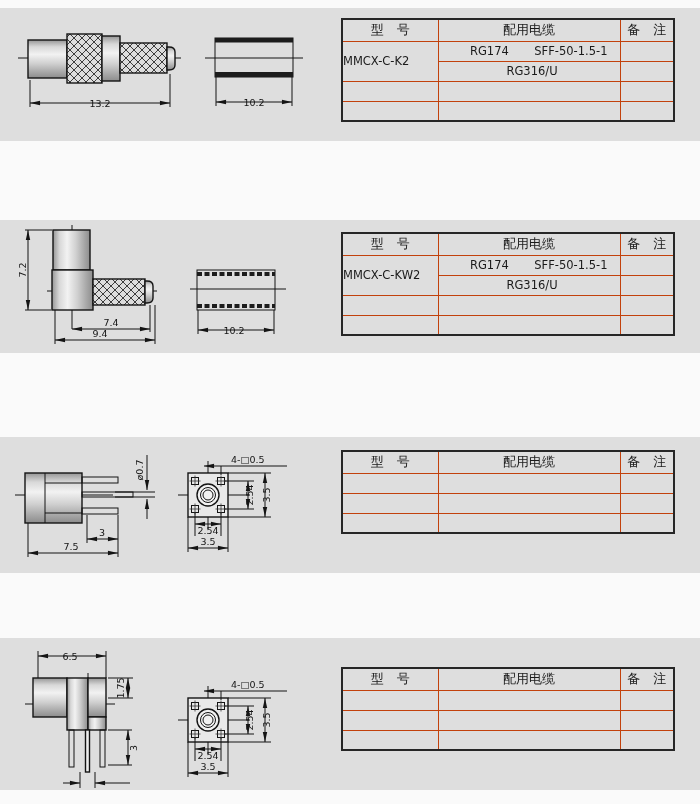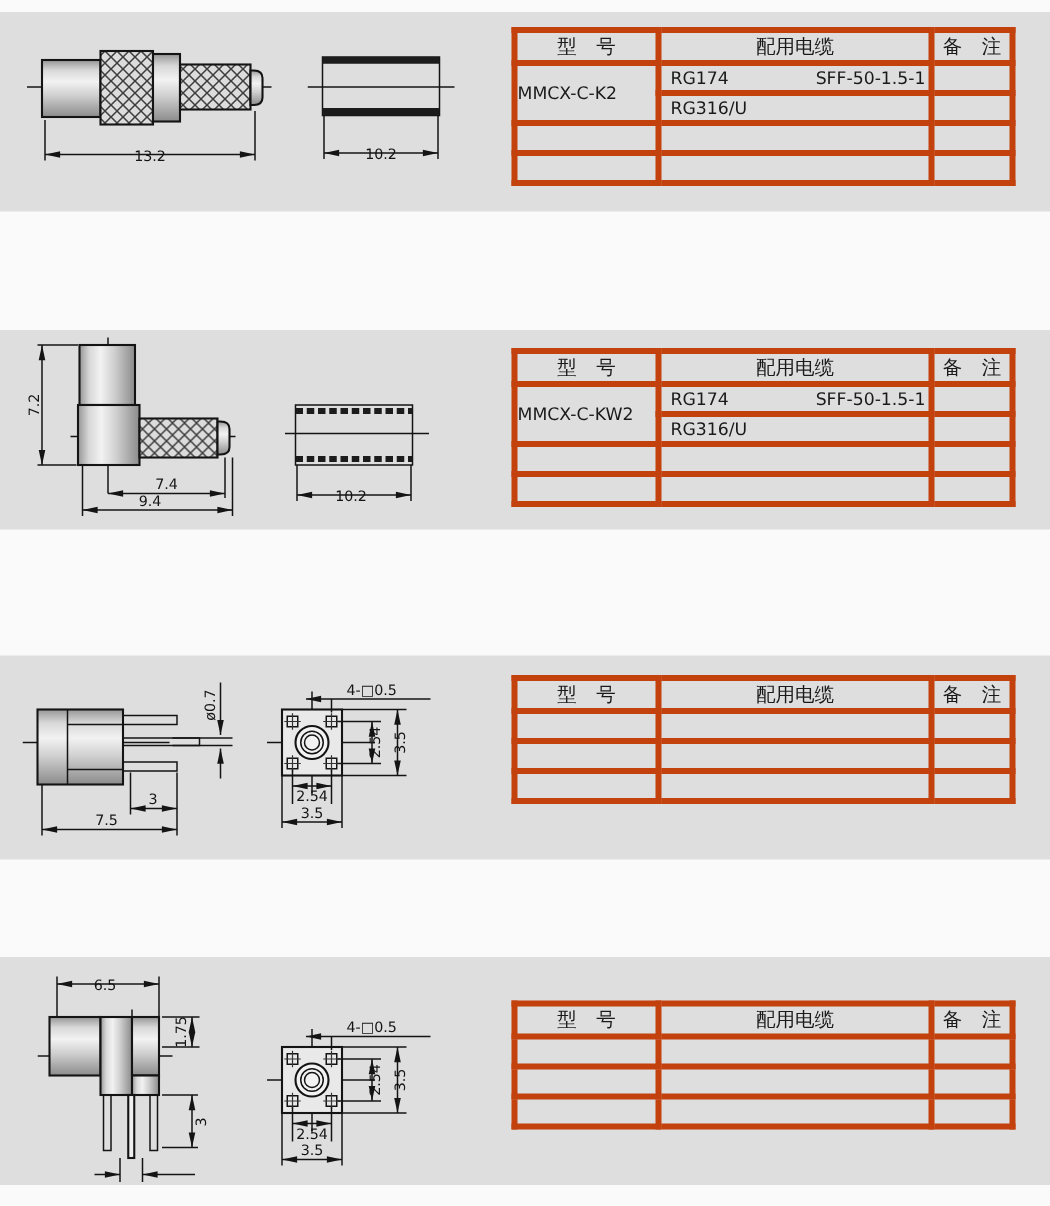--- a/index.html
+++ b/index.html
@@ -6,27 +6,27 @@
   .page{position:relative;width:700px;height:804px;background:#fafafa;overflow:hidden;
         font-family:"DejaVu Sans","Liberation Sans",sans-serif;color:#1a1a1a}
   .panel{position:absolute;left:0;width:700px;background:#dedede}
   .draw{position:absolute}
   svg text{font-family:"DejaVu Sans","Liberation Sans",sans-serif;font-size:9.5px;fill:#141414}
   .thin{stroke:#141414;stroke-width:1;fill:none}
   .out{stroke:#141414;stroke-width:1.4}
   .dim{stroke:#141414;stroke-width:1;fill:none}
   .spec-table{position:absolute;width:332px;border-collapse:collapse;table-layout:fixed;
               border:2px solid #262626}
-  .spec-table th,.spec-table td{border:4px solid #c2410c;padding:0;overflow:hidden;vertical-align:middle}
+  .spec-table th,.spec-table td{border:1px solid #c2410c;padding:0;overflow:hidden;vertical-align:middle}
   .spec-table th{font-size:13px;font-weight:normal;text-align:center}
   .spec-table td{font-size:11.5px}
   tr.h{height:22px} tr.r{height:20px}
   td.model{text-align:left}
-  td.cable{padding-left:6px;text-align:left}
-  td.cable .right{float:right;margin-right:2px}
+  td.cable{padding-left:6px;text-align:center}
+  td.cable .right{float:right;margin-right:12px}
 </style>
 </head>
 <body>
 
 <div class="page">
 
   <svg width="0" height="0" style="position:absolute">
     <defs>
       <linearGradient id="gmV" x1="0" y1="0" x2="0" y2="1">
         <stop offset="0" stop-color="#969696"></stop>

